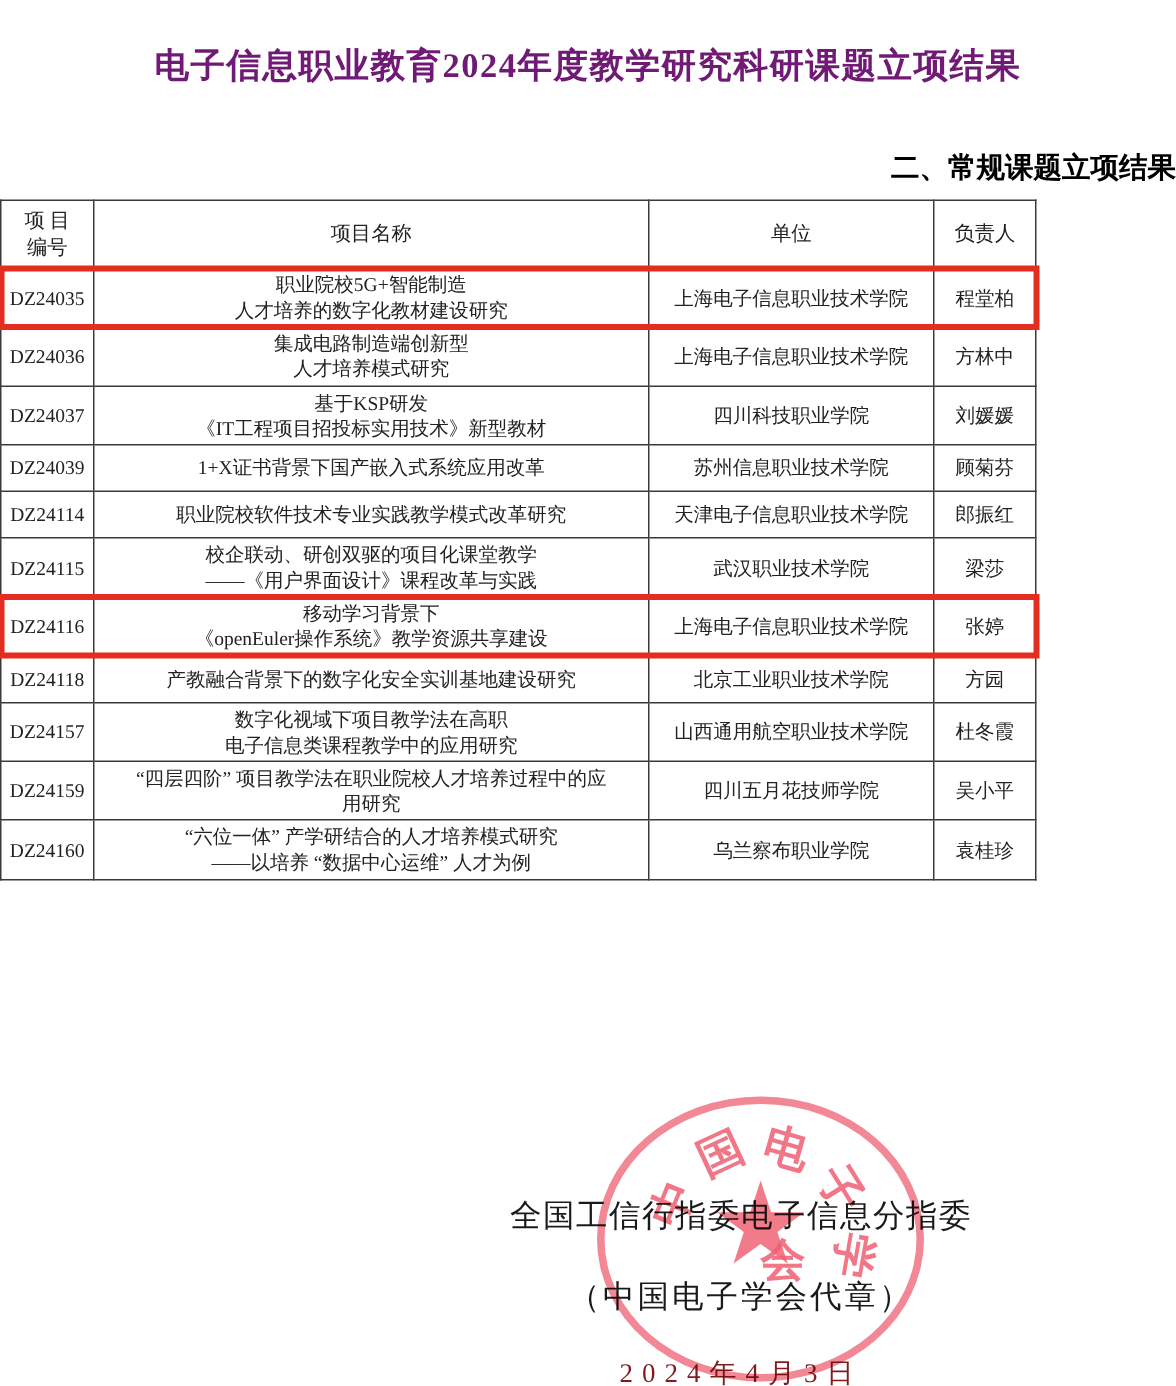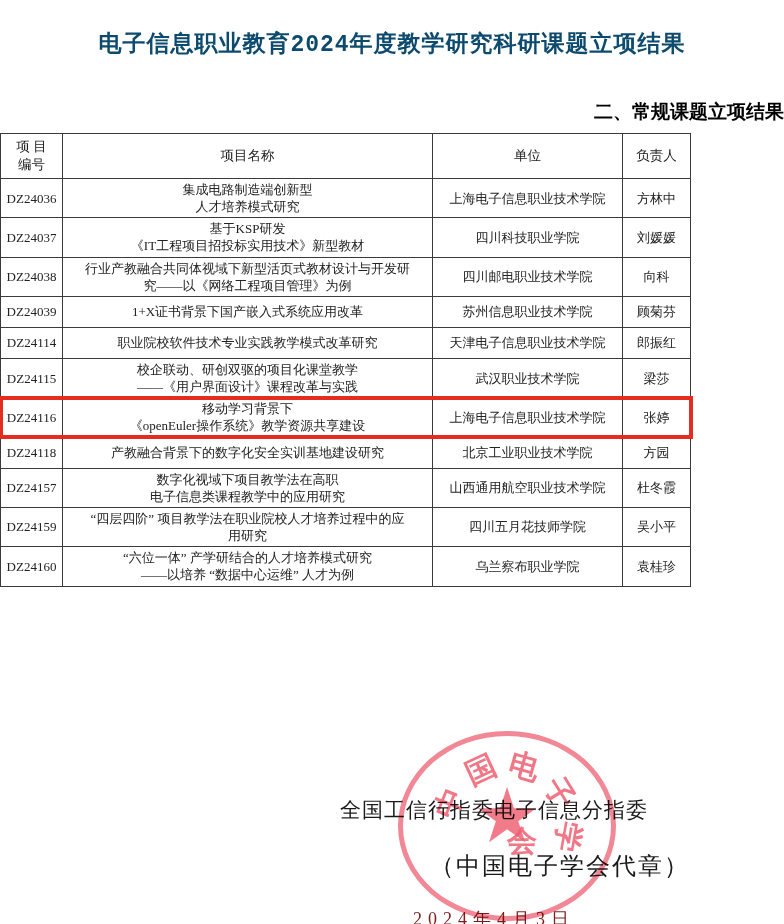--- a/index.html
+++ b/index.html
@@ -7,25 +7,25 @@
     width:784px; height:924px;
     background:#ffffff;
     position:relative;
     font-family:"Liberation Serif","DejaVu Serif",serif;
     color:#1c1c1c;
     overflow:hidden;
   }
   .page-title {
     margin:28px 0 0 0;
     text-align:center;
-    font-family:Liberation Mono, monospace;
+    font-family:Liberation Serif, serif;
     font-weight:bold;
     font-size:23px;
     letter-spacing:1px;
-    color:#0c4a6e;
+    color:#701a75;
   }
   .section-heading {
     margin:40px 0 8px 92px;
     font-family:"Liberation Sans","DejaVu Sans",sans-serif;
     font-weight:bold;
     font-size:19px;
     color:#000;
     text-align:right;
   }
   table.projects {
@@ -54,21 +54,21 @@
   }
   table.projects td { height:26px; }
   tr.hl { outline:4px solid #e42d20; outline-offset:-2px; }
   .footer {
     position:absolute;
     left:298px; top:796px;
     width:392px;
     text-align:center;
   }
   .footer .org   { font-size:21px; letter-spacing:1px; color:#1a1a1a; }
-  .footer .paren { font-size:24px; margin-top:26px; letter-spacing:2px; color:#1a1a1a;text-align:right; }
+  .footer .paren { font-size:21px; margin-top:26px; letter-spacing:2px; color:#1a1a1a; }
   .footer .date  { font-size:18px; margin-top:25px; letter-spacing:6px; color:#7f1d1d; }
   .seal {
     position:absolute;
     left:398px; top:731px;
     width:208px; height:180px;
     border:5px solid rgba(239,105,122,0.8);
     border-radius:50%;
     mix-blend-mode:multiply;
     pointer-events:none;
   }
@@ -113,40 +113,40 @@
   <thead>
     <tr>
       <th>项 目
 编号</th>
       <th>项目名称</th>
       <th>单位</th>
       <th>负责人</th>
     </tr>
   </thead>
   <tbody>
+    <tr class="hl">
+      <td>DZ24035</td>
+      <td>职业院校5G+智能制造
+人才培养的数字化教材建设研究</td>
+      <td>上海电子信息职业技术学院</td>
+      <td>程堂柏</td>
+    </tr>
     <tr>
       <td>DZ24036</td>
       <td>集成电路制造端创新型
 人才培养模式研究</td>
       <td>上海电子信息职业技术学院</td>
       <td>方林中</td>
     </tr>
     <tr>
       <td>DZ24037</td>
       <td>基于KSP研发
 《IT工程项目招投标实用技术》新型教材</td>
       <td>四川科技职业学院</td>
       <td>刘媛媛</td>
-    </tr>
-    <tr>
-      <td>DZ24038</td>
-      <td>行业产教融合共同体视域下新型活页式教材设计与开发研
-究——以《网络工程项目管理》为例</td>
-      <td>四川邮电职业技术学院</td>
-      <td>向科</td>
     </tr>
     <tr>
       <td>DZ24039</td>
       <td>1+X证书背景下国产嵌入式系统应用改革</td>
       <td>苏州信息职业技术学院</td>
       <td>顾菊芬</td>
     </tr>
     <tr>
       <td>DZ24114</td>
       <td>职业院校软件技术专业实践教学模式改革研究</td>

